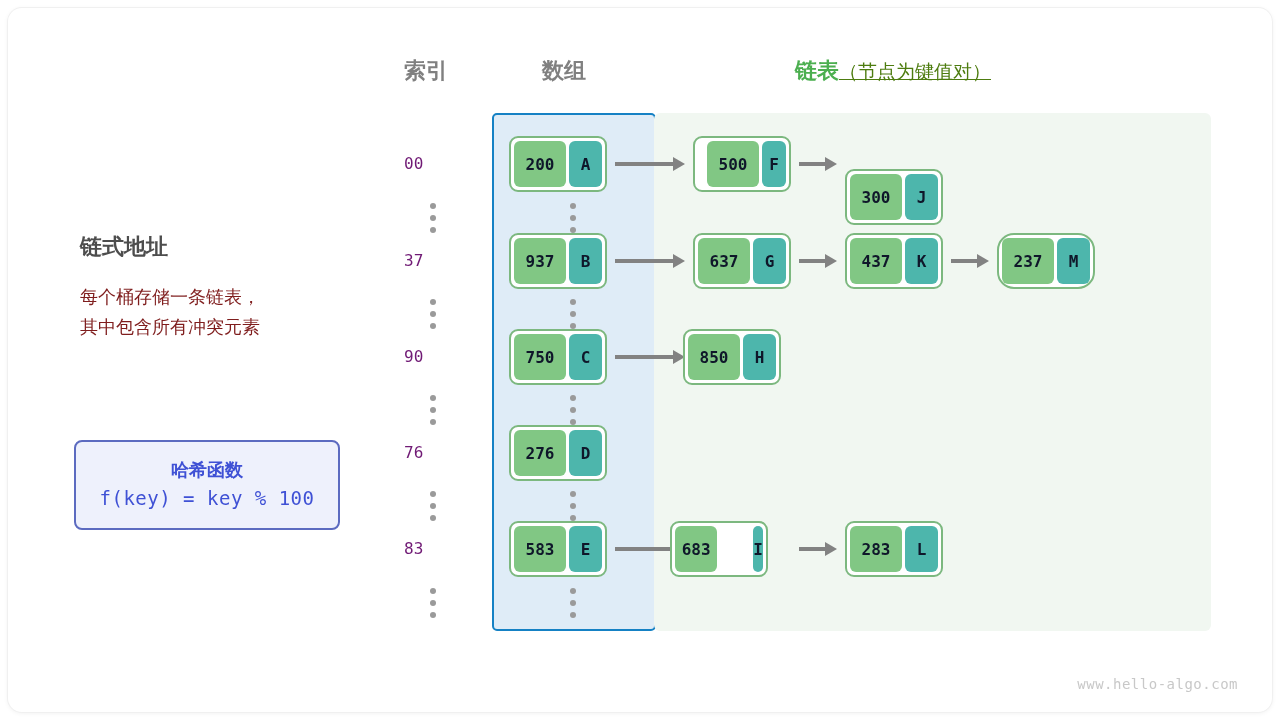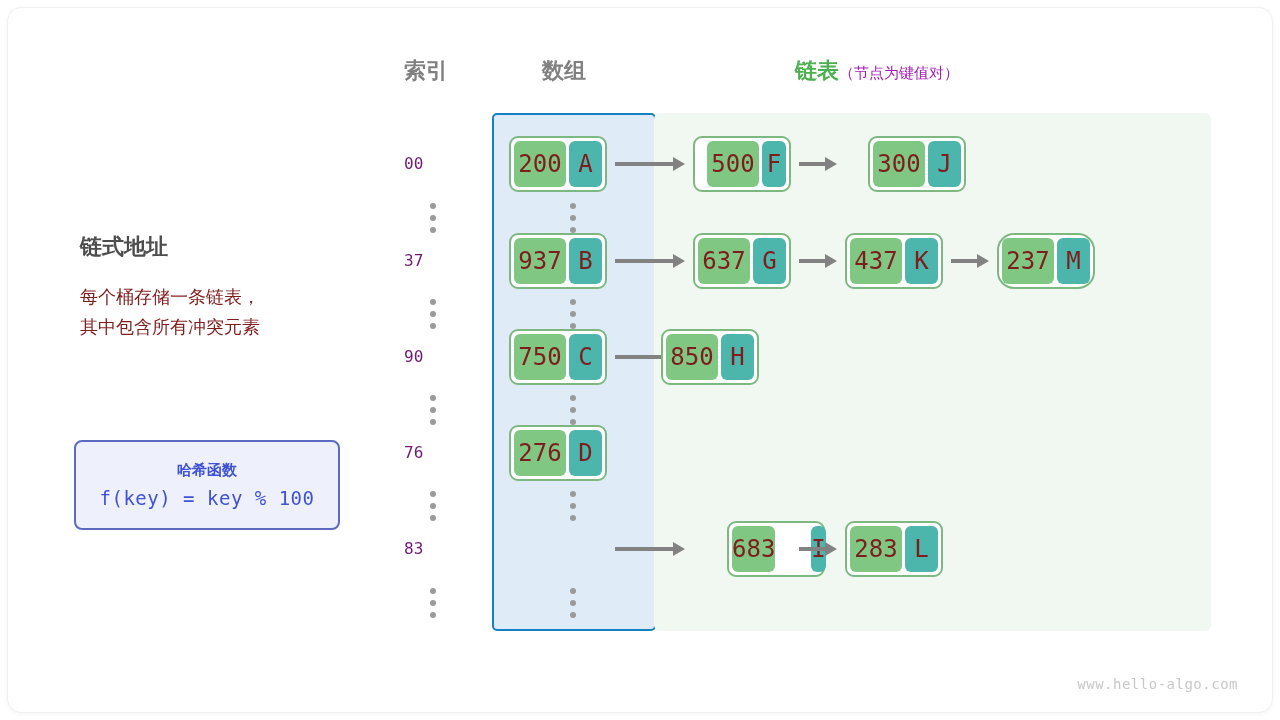--- a/index.html
+++ b/index.html
@@ -43,23 +43,24 @@
   }
   #hdr-index { left: 404px; top: 56px; }
   #hdr-array { left: 542px; top: 56px; }
   #hdr-list  { left: 795px; top: 56px; }
   #hdr-list .list-main {
     color: #4caf50;
     font-weight: bold;
     font-size: 22px;
   }
   #hdr-list .list-sub {
-    color: #a21caf;
+    color: #4d7c0f;
     font-weight: normal;
-    font-size: 15px;
+    font-size: 19px;
+    text-decoration: underline;
   }
 
   
   #desc-title {
     position: absolute;
     left: 80px;
     top: 232px;
     font-size: 22px;
     font-weight: bold;
     color: #4d4d4d;
@@ -85,21 +86,21 @@
     border: 2px solid #5c6bc0;
     border-radius: 8px;
     background: #eef1fc;
     box-sizing: border-box;
     display: flex;
     flex-direction: column;
     align-items: center;
     justify-content: center;
   }
   #hash-title {
-    font-size: 15px;
+    font-size: 18px;
     font-weight: bold;
     color: #3f51d5;
     line-height: 26px;
     text-align: center;
   }
   #hash-formula {
     font-family: "DejaVu Sans Mono", "Liberation Mono", monospace;
     font-size: 19px;
     color: #3f51d5;
     line-height: 30px;
@@ -161,22 +162,23 @@
     padding: 3px;
     gap: 3px;
   }
   .node .cell {
     height: 100%;
     box-sizing: border-box;
     display: flex;
     align-items: center;
     justify-content: center;
     font-family: "DejaVu Sans Mono", "Liberation Mono", monospace;
-    font-size: 24px;
-    color: #7f1d1d;
+    font-size: 16px;
+    color: #0f172a;
+    font-weight: bold;
   }
   .node .cell-key {
     width: 52px;
     background: #81c784;
     border-radius: 6px;
   }
   .node .cell-val {
     flex: 1;
     background: #4db6ac;
     border-radius: 6px;
@@ -265,21 +267,21 @@
           <div class="head" style="left: 58px;"></div>
         </div>
         <div class="node" style="left: 693px; padding-left: 12px;">
           <div class="cell cell-key">500</div>
           <div class="cell cell-val">F</div>
         </div>
         <div class="arrow" style="left: 799px; width: 38px;">
           <div class="shaft" style="width: 26px;"></div>
           <div class="head" style="left: 26px;"></div>
         </div>
-        <div class="node" style="left: 868px;">
+        <div class="node" style="left: 845px; margin-top: 33px;">
           <div class="cell cell-key">300</div>
           <div class="cell cell-val">J</div>
         </div>
       </div>
       <div class="row" style="top: 233px;">
         <div class="row-index">37</div>
         <div class="node" style="left: 509px;">
           <div class="cell cell-key">937</div>
           <div class="cell cell-val">B</div>
         </div>
@@ -311,39 +313,43 @@
       <div class="row" style="top: 329px;">
         <div class="row-index">90</div>
         <div class="node" style="left: 509px;">
           <div class="cell cell-key">750</div>
           <div class="cell cell-val">C</div>
         </div>
         <div class="arrow" style="left: 615px; width: 70px;">
           <div class="shaft" style="width: 58px;"></div>
           <div class="head" style="left: 58px;"></div>
         </div>
-        <div class="node" style="left: 661px;">
+        <div class="node" style="left: 683px;">
           <div class="cell cell-key">850</div>
           <div class="cell cell-val">H</div>
         </div>
       </div>
       <div class="row" style="top: 425px;">
         <div class="row-index">76</div>
         <div class="node" style="left: 509px;">
           <div class="cell cell-key">276</div>
           <div class="cell cell-val">D</div>
         </div>
       </div>
       <div class="row" style="top: 521px;">
         <div class="row-index">83</div>
+        <div class="node" style="left: 509px;">
+          <div class="cell cell-key">583</div>
+          <div class="cell cell-val">E</div>
+        </div>
         <div class="arrow" style="left: 615px; width: 70px;">
           <div class="shaft" style="width: 58px;"></div>
           <div class="head" style="left: 58px;"></div>
         </div>
-        <div class="node" style="left: 727px; gap: 36px;">
+        <div class="node" style="left: 670px; gap: 36px;">
           <div class="cell cell-key">683</div>
           <div class="cell cell-val">I</div>
         </div>
         <div class="arrow" style="left: 799px; width: 38px;">
           <div class="shaft" style="width: 26px;"></div>
           <div class="head" style="left: 26px;"></div>
         </div>
         <div class="node" style="left: 845px; align-items: center;">
           <div class="cell cell-key">283</div>
           <div class="cell cell-val">L</div>

